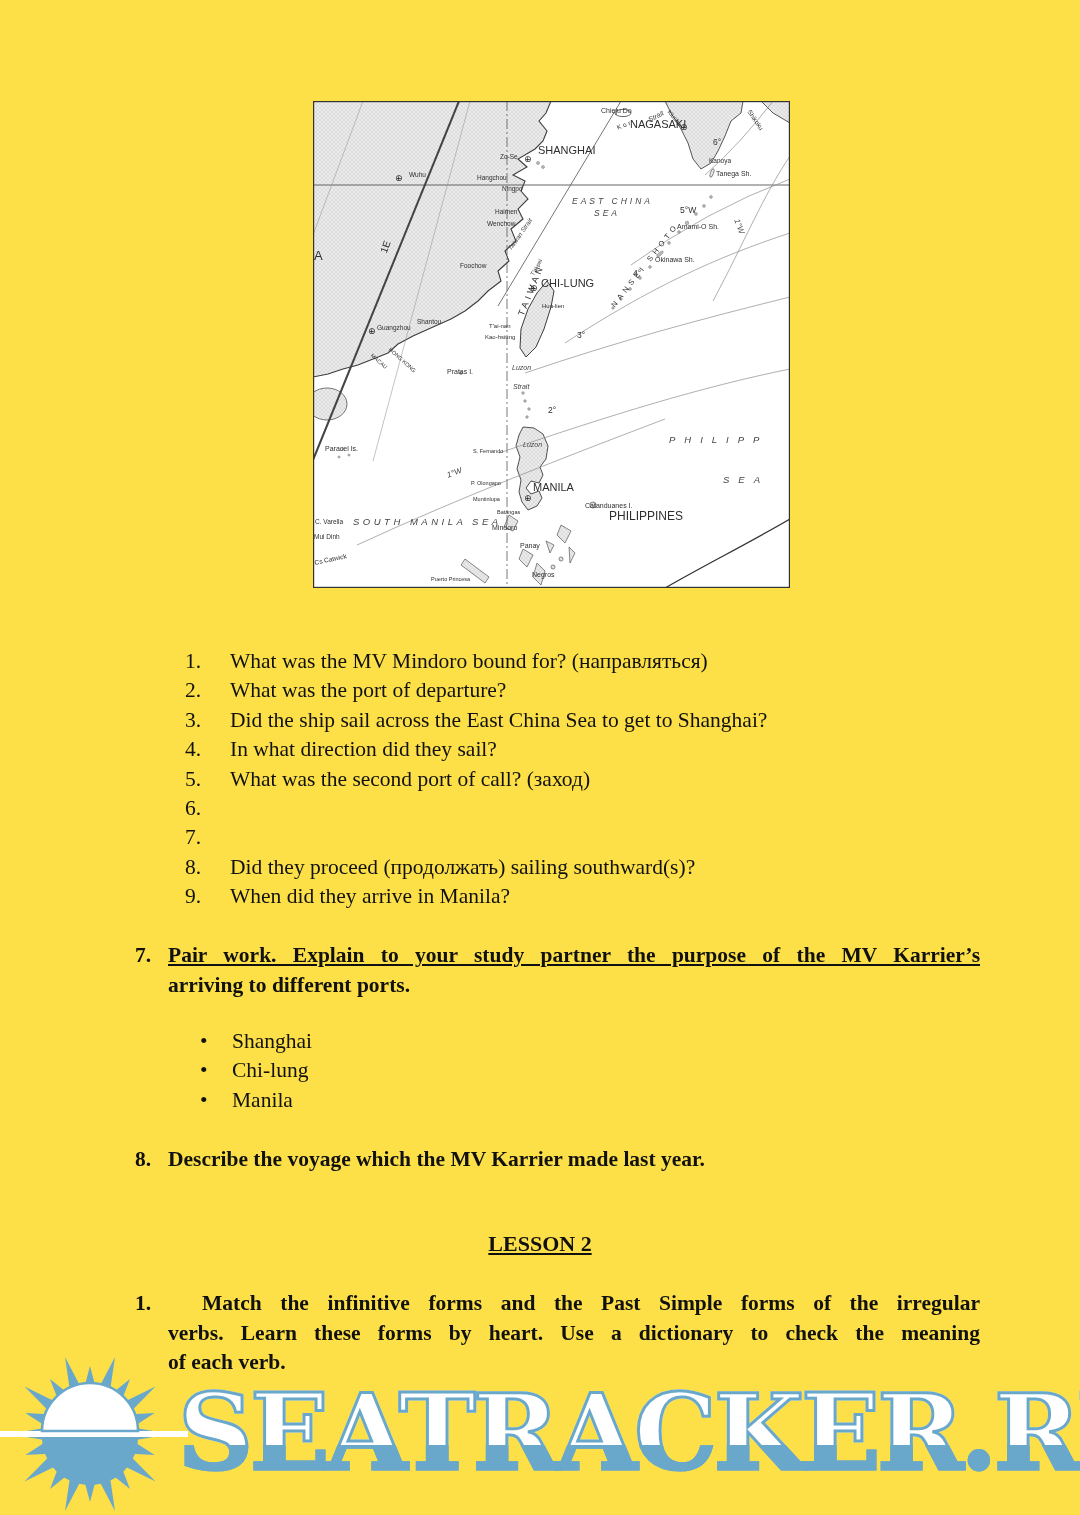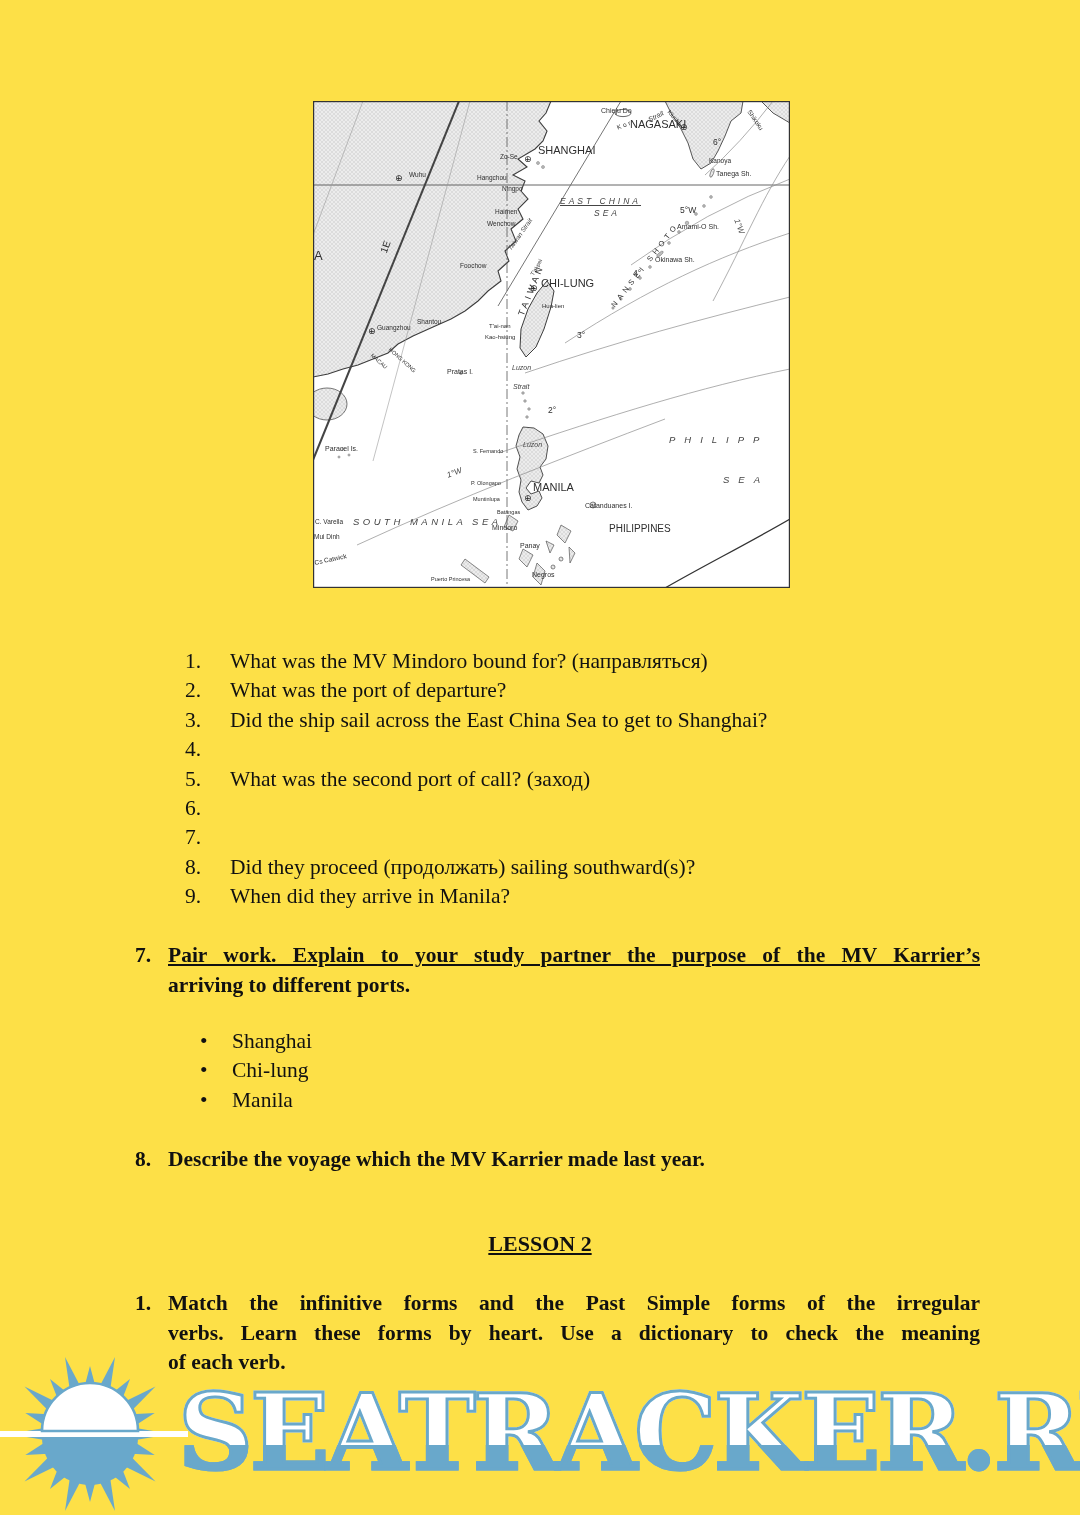--- a/index.html
+++ b/index.html
@@ -141,21 +141,21 @@
         <span class="ml" style="left: 358px; top: 8px; font-size: 6px; transform: rotate(50deg);">Kiushu</span>
         <span class="ml" style="left: 438px; top: 8px; font-size: 6.5px; transform: rotate(55deg);">Shikoku</span>
         <span class="ml" style="left: 396px; top: 57px; font-size: 6.5px;">Kanoya</span>
         <span class="ml" style="left: 403px; top: 69px; font-size: 7px;">Tanega Sh.</span>
         <span class="ml" style="left: 400px; top: 37px; font-size: 8.5px;">6°</span>
         <span class="ml" style="left: 367px; top: 105px; font-size: 8.5px;">5°W</span>
         <span class="ml" style="left: 364px; top: 122px; font-size: 7px;">Amami-O Sh.</span>
         <span class="ml it" style="left: 427px; top: 117px; font-size: 8px; transform: rotate(70deg);">1°W</span>
         <span class="ml" style="left: 342px; top: 155px; font-size: 7px;">Okinawa Sh.</span>
         <span class="ml" style="left: 297px; top: 203px; font-size: 7.5px; letter-spacing: 4px; transform: rotate(-52deg);">NANSEI SHOTO</span>
-        <span class="ml it" style="left: 247px; top: 96px; font-size: 8.5px; letter-spacing: 3px; text-decoration: underline;">EAST CHINA</span>
+        <span class="ml it" style="left: 259px; top: 96px; font-size: 8.5px; letter-spacing: 3px;">EAST CHINA</span>
         <span class="ml it" style="left: 281px; top: 108px; font-size: 8.5px; letter-spacing: 3px;">SEA</span>
         <span class="ml" style="left: 225px; top: 44px; font-size: 11px;">SHANGHAI</span>
         <span class="ml" style="left: 187px; top: 53px; font-size: 6.5px;">Zo-Se</span>
         <span class="ml" style="left: 96px; top: 71px; font-size: 6.5px;">Wuhu</span>
         <span class="ml" style="left: 164px; top: 74px; font-size: 6.5px;">Hangchou</span>
         <span class="ml" style="left: 189px; top: 85px; font-size: 6.5px;">Ningpo</span>
         <span class="ml" style="left: 182px; top: 108px; font-size: 6.5px;">Haimen</span>
         <span class="ml" style="left: 174px; top: 120px; font-size: 6.5px;">Wenchow</span>
         <span class="ml" style="left: 147px; top: 162px; font-size: 6.5px;">Foochow</span>
         <span class="ml" style="left: 1px; top: 148px; font-size: 13px;">A</span>
@@ -181,21 +181,21 @@
         <span class="ml it" style="left: 410px; top: 374px; font-size: 9.5px; letter-spacing: 9px;">SEA</span>
         <span class="ml" style="left: 12px; top: 344px; font-size: 7px;">Paracel Is.</span>
         <span class="ml it" style="left: 210px; top: 340px; font-size: 7px;">Luzon</span>
         <span class="ml" style="left: 160px; top: 348px; font-size: 5.5px;">S. Fernando</span>
         <span class="ml it" style="left: 133px; top: 371px; font-size: 8px; transform: rotate(-20deg);">1°W</span>
         <span class="ml" style="left: 158px; top: 380px; font-size: 5.5px;">P. Olongapo</span>
         <span class="ml" style="left: 220px; top: 381px; font-size: 11px;">MANILA</span>
         <span class="ml" style="left: 160px; top: 396px; font-size: 5.5px;">Muntinlupa</span>
         <span class="ml" style="left: 184px; top: 409px; font-size: 5.5px;">Batangas</span>
         <span class="ml" style="left: 272px; top: 401px; font-size: 7px;">Catanduanes I.</span>
-        <span class="ml" style="left: 296px; top: 423px; font-size: 10px;">PHILIPPINES</span>
+        <span class="ml" style="left: 296px; top: 409px; font-size: 12px;">PHILIPPINES</span>
         <span class="ml it" style="left: 40px; top: 416px; font-size: 9.5px; letter-spacing: 3.5px;">SOUTH MANILA SEA</span>
         <span class="ml" style="left: 2px; top: 418px; font-size: 6.5px;">C. Varella</span>
         <span class="ml" style="left: 1px; top: 433px; font-size: 6.5px;">Mui Dinh</span>
         <span class="ml" style="left: 1px; top: 459px; font-size: 6.5px; transform: rotate(-12deg);">Cs Catwick</span>
         <span class="ml" style="left: 179px; top: 423px; font-size: 7px;">Mindoro</span>
         <span class="ml" style="left: 207px; top: 441px; font-size: 7px;">Panay</span>
         <span class="ml" style="left: 219px; top: 470px; font-size: 7px;">Negros</span>
         <span class="ml" style="left: 118px; top: 476px; font-size: 5.5px;">Puerto Princesa</span>
         <span class="port" style="left: 211px; top: 54px; font-size: 9px;">⊕</span>
         <span class="port" style="left: 217px; top: 183px; font-size: 9px;">⊕</span>
@@ -214,20 +214,21 @@
       <div class="q-row">
         <span class="q-num">2.</span>
         <span>What was the port of departure?</span>
       </div>
       <div class="q-row">
         <span class="q-num">3.</span>
         <span>Did the ship sail across the East China Sea to get to Shanghai?</span>
       </div>
       <div class="q-row">
         <span class="q-num">4.</span>
+        <span>In what direction did they sail?</span>
       </div>
       <div class="q-row">
         <span class="q-num">5.</span>
         <span>What was the second port of call? (заход)</span>
       </div>
       <div class="q-row">
         <span class="q-num">6.</span>
       </div>
       <div class="q-row">
         <span class="q-num">7.</span>
@@ -270,21 +271,21 @@
     <span class="t-body">Describe the voyage which the MV Karrier made last year.</span>
   </div>
 
   <div class="lesson-heading">
     <span>LESSON 2</span>
   </div>
 
   <div class="task" style="top:1289px;">
     <span class="t-num">1.</span>
     <span class="t-body">
-      <span class="jline" style="display:block;">Match the infinitive forms and the Past Simple forms of the irregular</span>
+      <span class="jline" style="display:block;margin-left:34px;">Match the infinitive forms and the Past Simple forms of the irregular</span>
       <span class="jline" style="display:block;">verbs. Learn these forms by heart. Use a dictionary to check the meaning</span>
       <span style="display:block;">of each verb.</span>
     </span>
   </div>
 
   <svg class="sun-logo" width="196" height="164" viewBox="0 0 196 164">
     <g id="sun-rays" transform="translate(94,82)" fill="#69a8cb">
         <polygon points="81.0,0.0 45.6,-6.0 45.6,6.0"></polygon>
         <polygon points="64.7,21.0 45.2,8.4 41.5,19.8"></polygon>
         <polygon points="65.5,47.6 40.4,21.9 33.4,31.7"></polygon>

